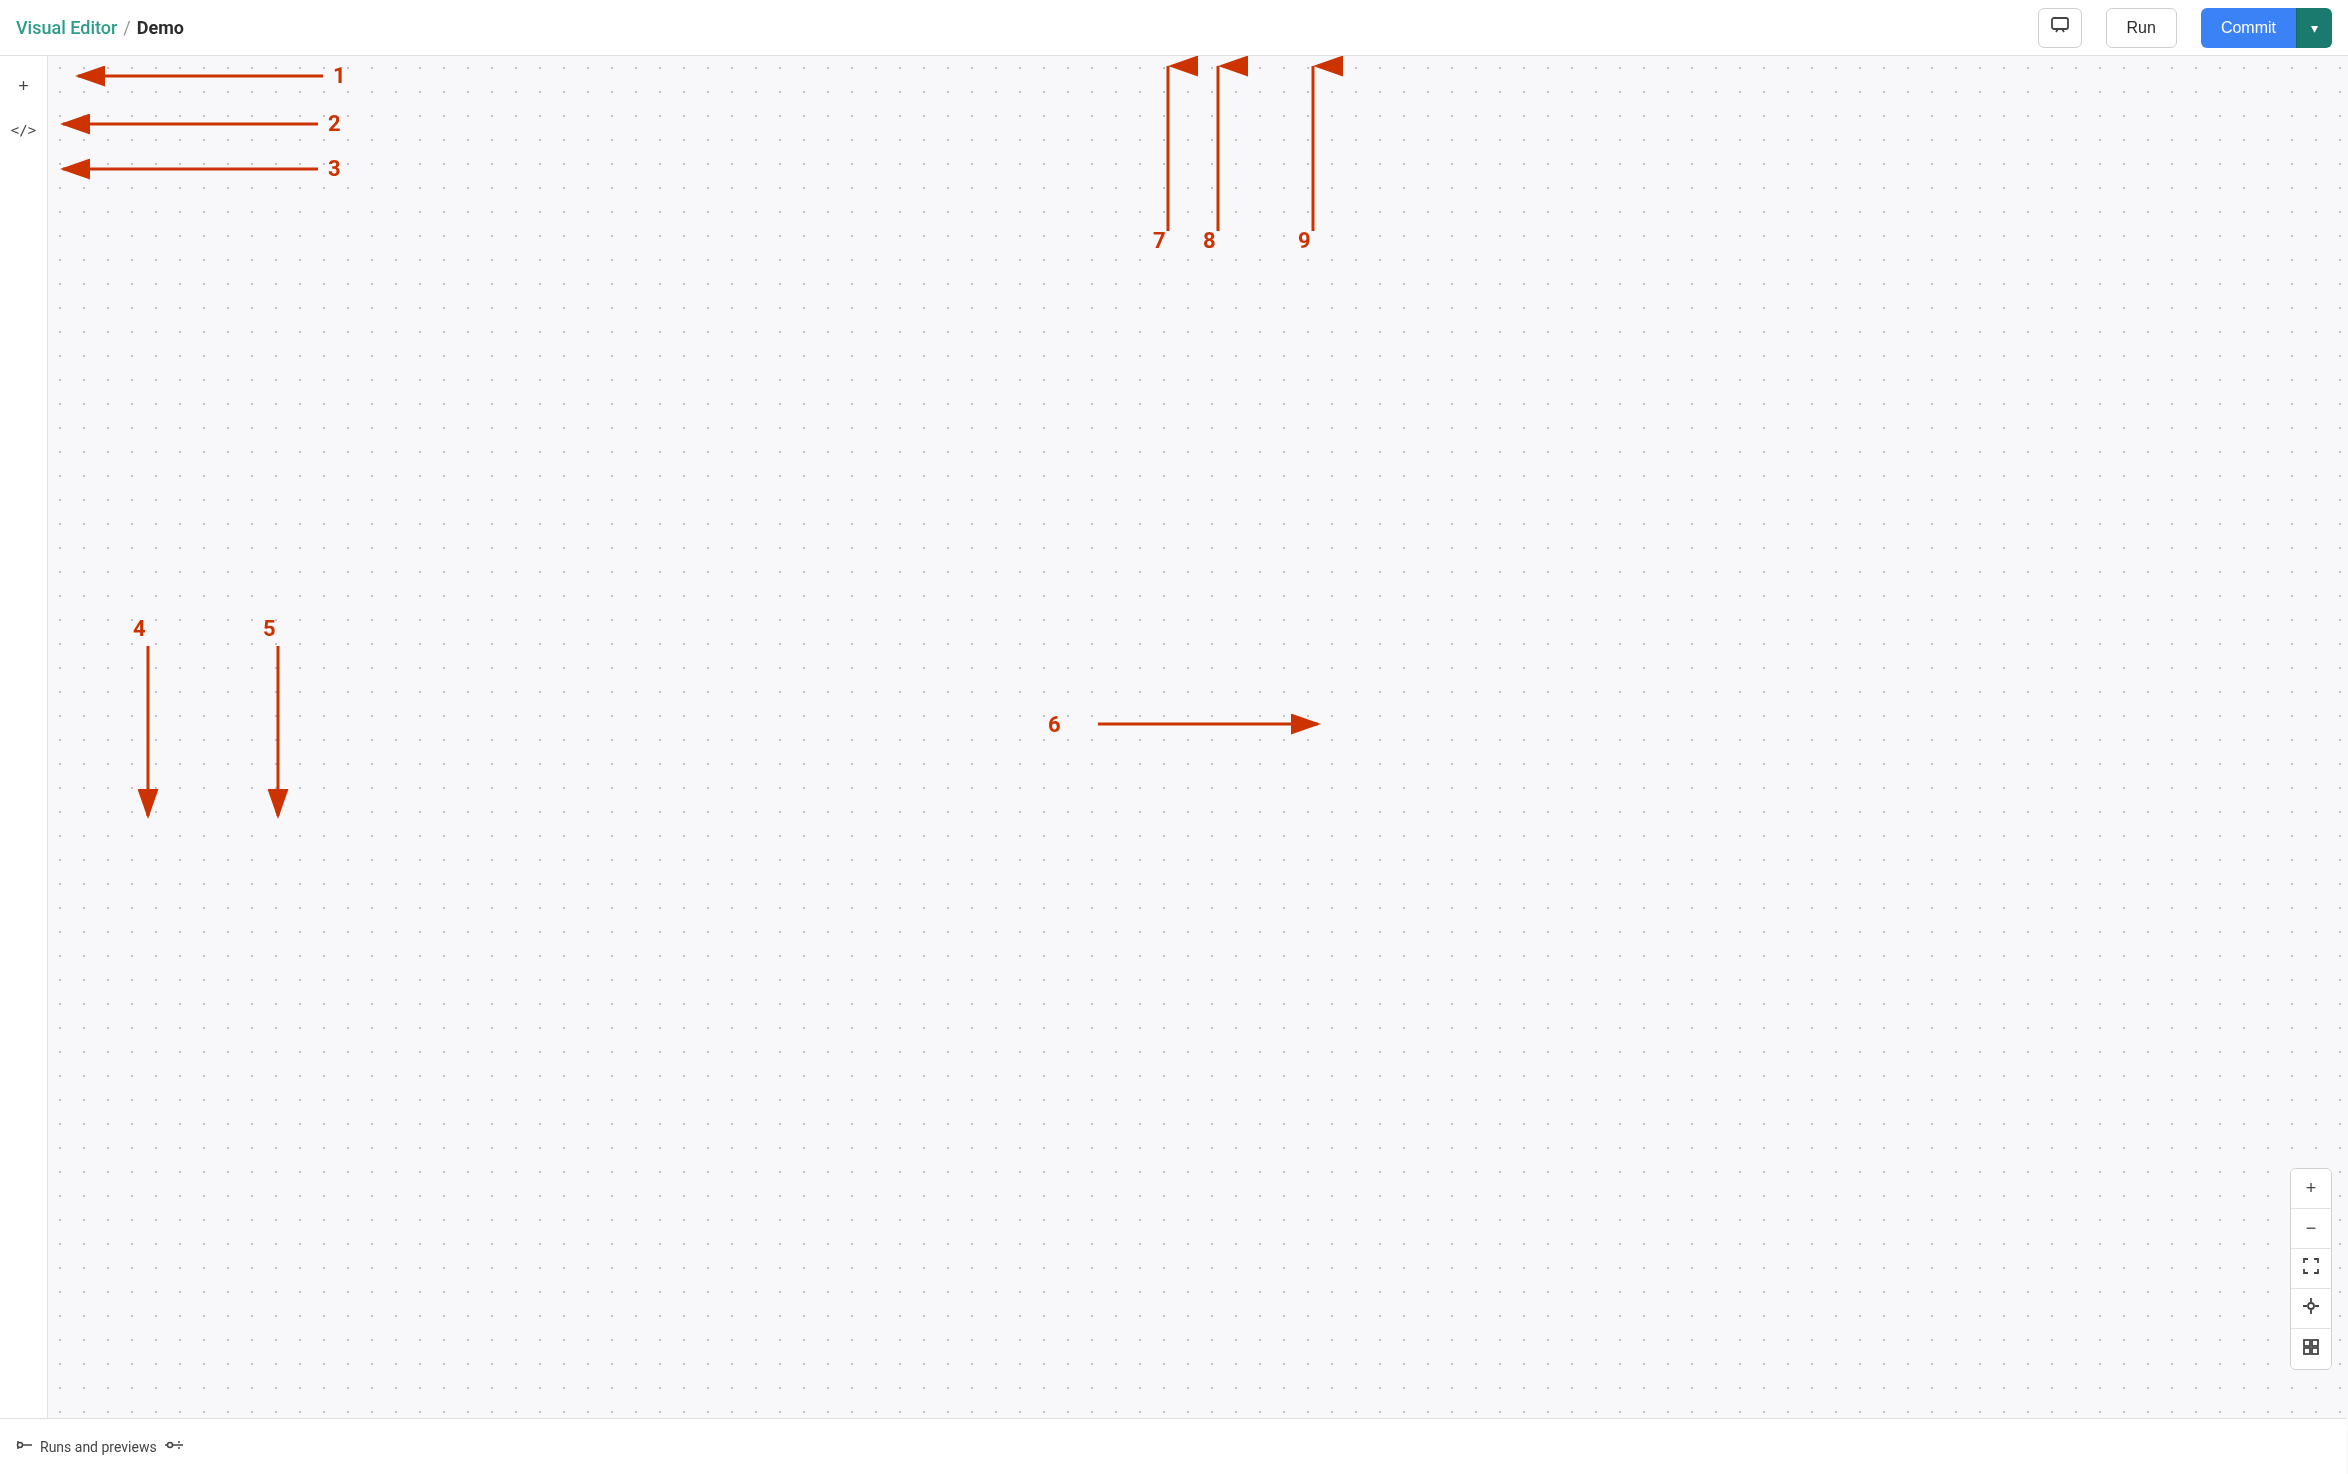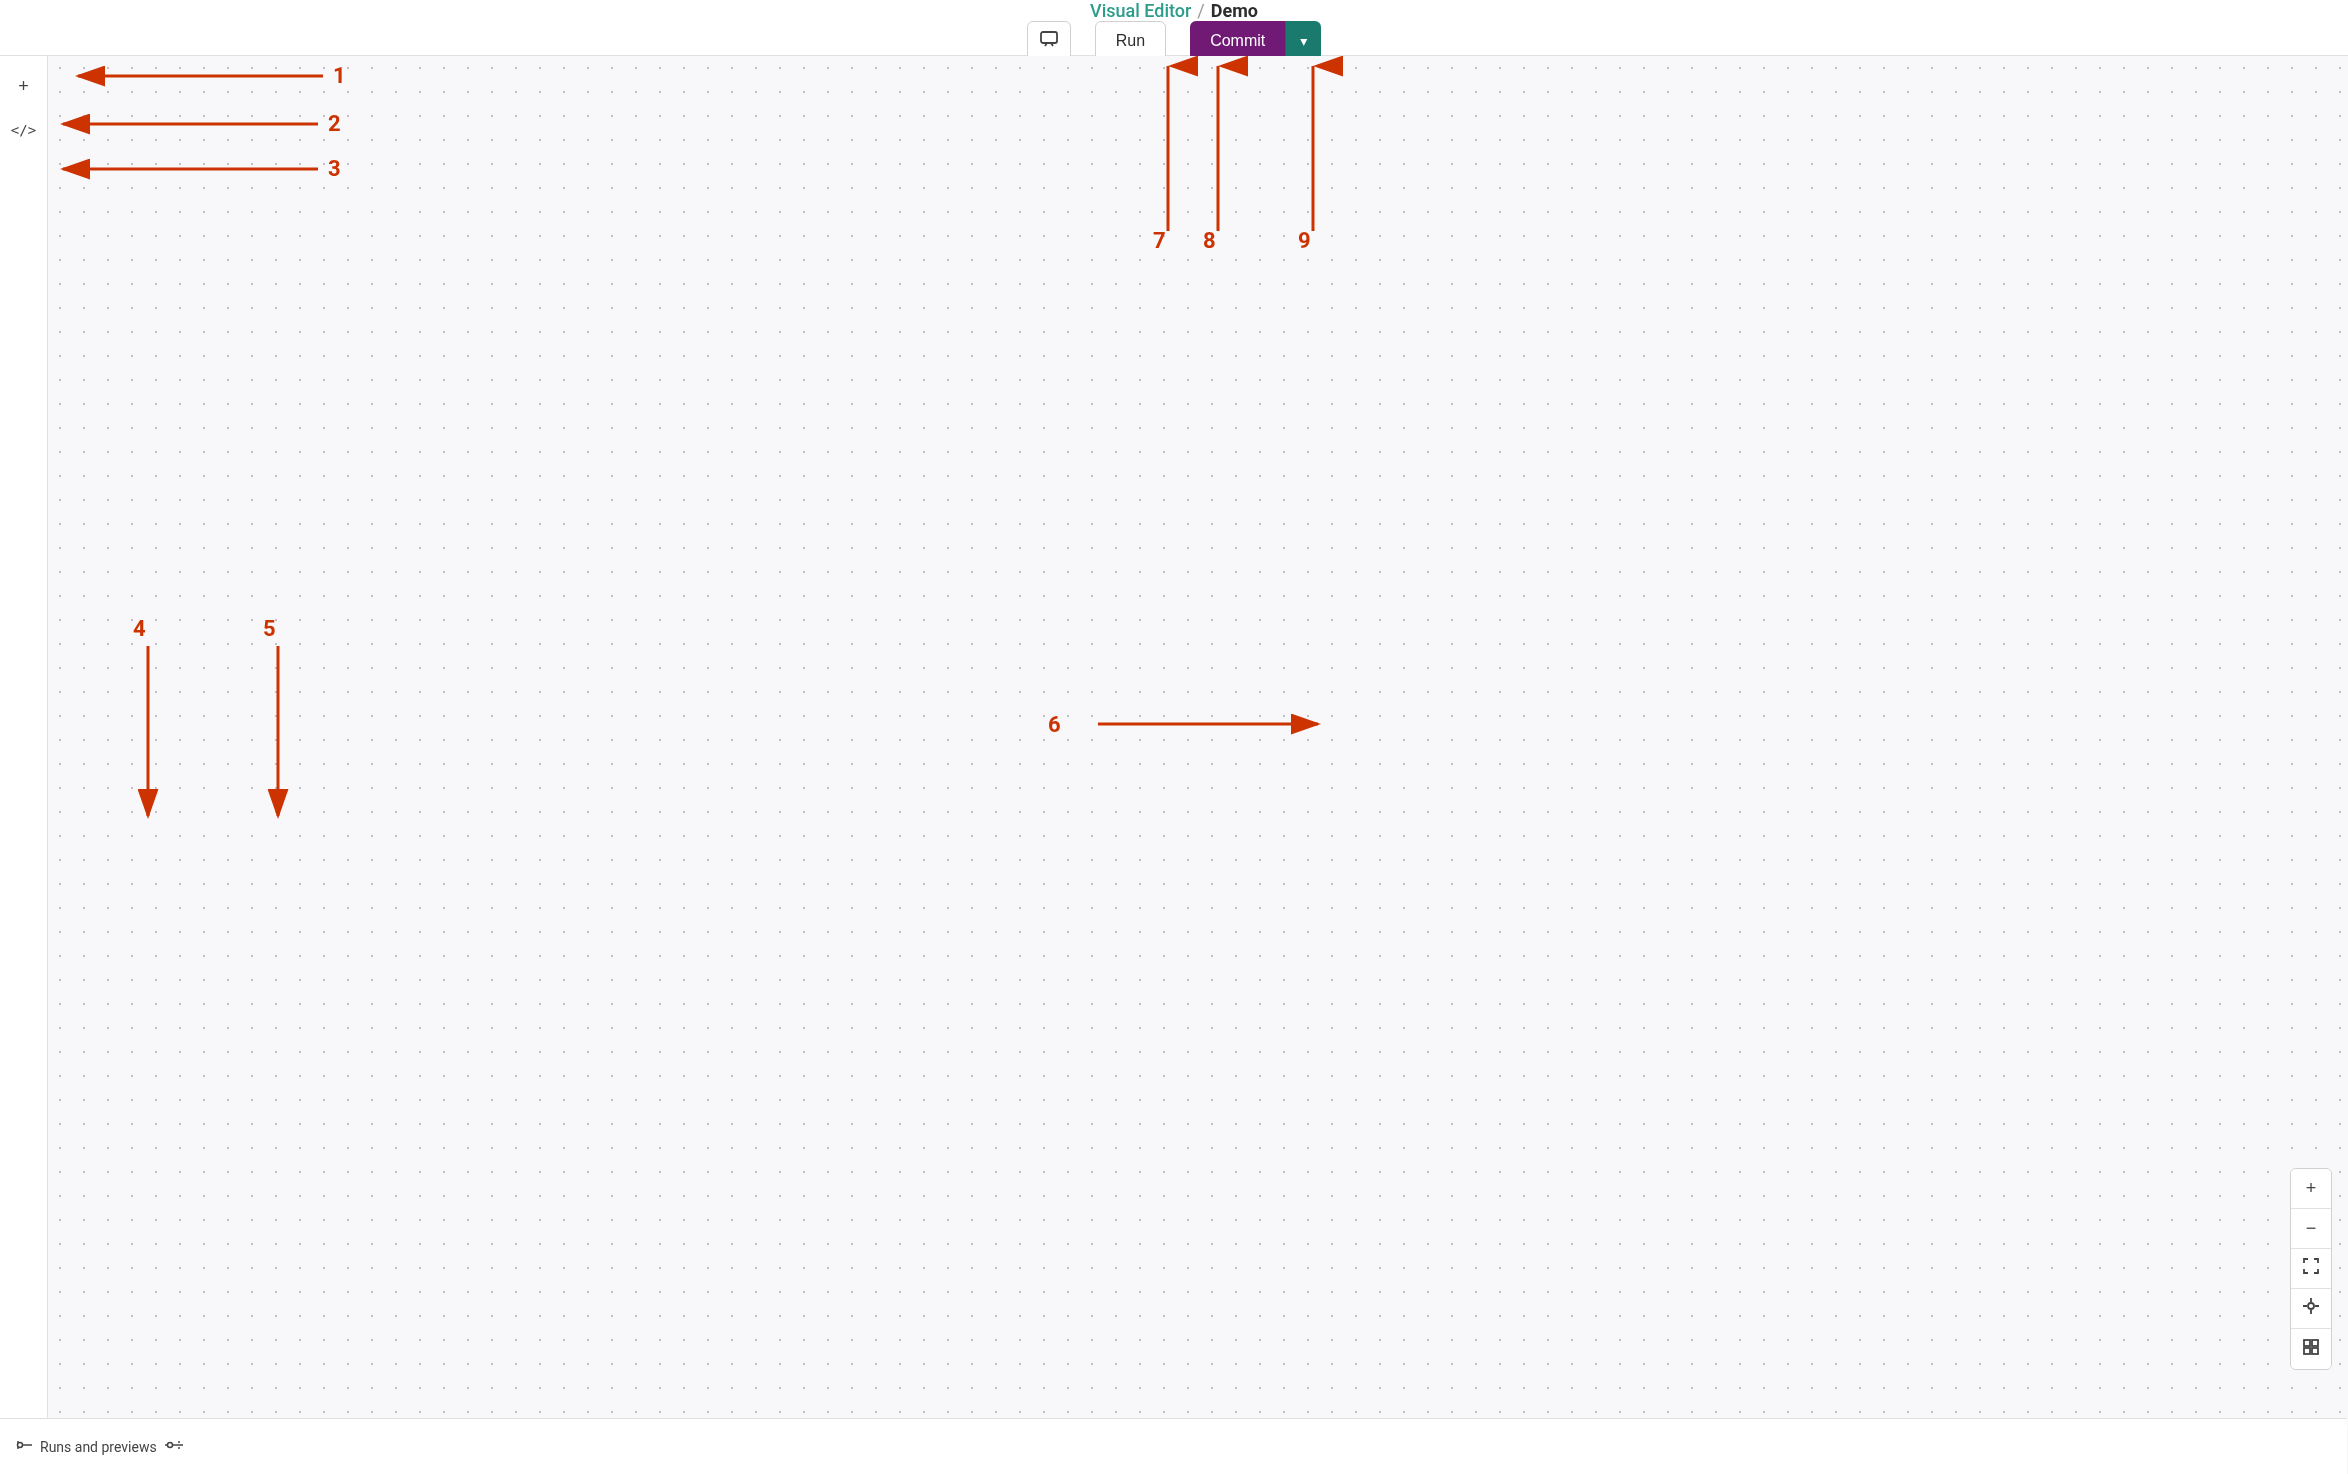--- a/index.html
+++ b/index.html
@@ -18,21 +18,20 @@
 
     
     .header {
       display: flex;
       align-items: center;
       justify-content: space-between;
       height: 56px;
       background: #ffffff;
       border-bottom: 1px solid #e0e0e0;
       padding: 0 16px;
-      flex-direction: column;
     }
 
     .header-left {
       display: flex;
       align-items: center;
       gap: 6px;
     }
 
     .breadcrumb-visual-editor {
       color: #2d9c8a;
@@ -93,21 +92,21 @@
       border-radius: 6px;
       overflow: hidden;
     }
 
     .btn-commit {
       display: flex;
       align-items: center;
       justify-content: center;
       height: 40px;
       padding: 0 20px;
-      background: #701a75;
+      background: #3b82f6;
       border: none;
       cursor: pointer;
       color: #ffffff;
       font-size: 16px;
       font-weight: 500;
     }
 
     .btn-commit-dropdown {
       display: flex;
       align-items: center;

